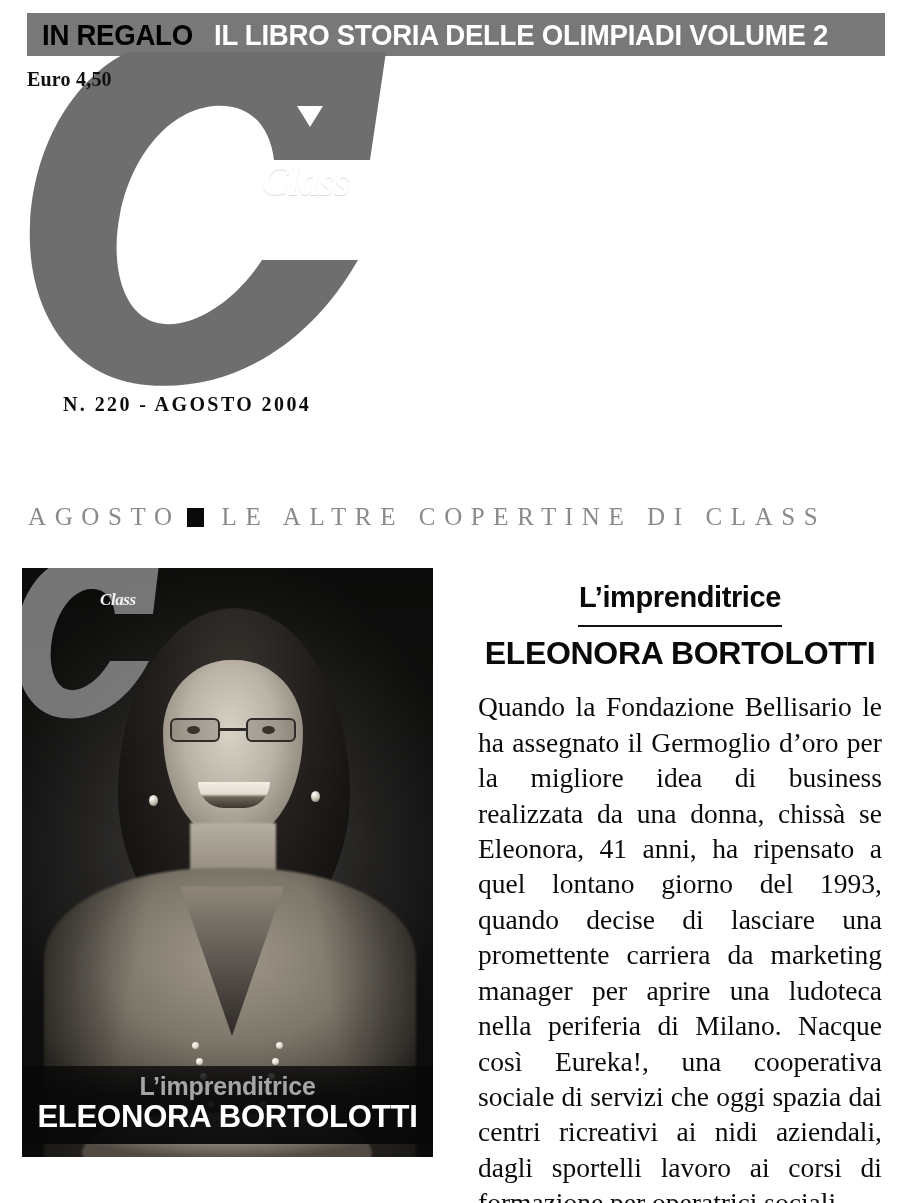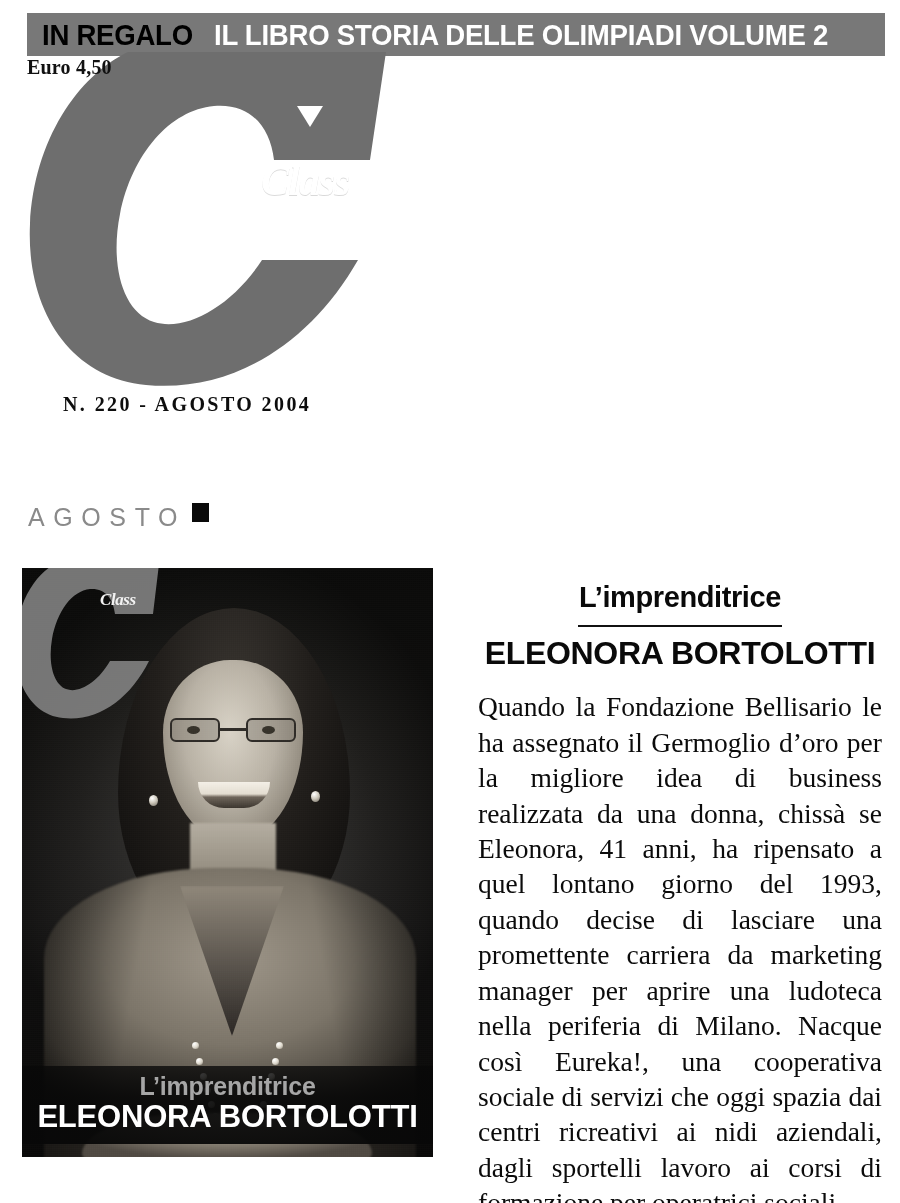--- a/index.html
+++ b/index.html
@@ -49,21 +49,21 @@
     transform: scaleX(0.92);
     transform-origin: left center;
     white-space: nowrap;
     margin-left: 8px;
   }
 
   
   .price {
     position: absolute;
     left: 27px;
-    top: 56px;
+    top: 68px;
     font-family: "Liberation Serif", serif;
     font-weight: bold;
     font-size: 20px;
     color: #111111;
     letter-spacing: 0.2px;
     z-index: 5;
   }
 
   
   .masthead {
@@ -115,23 +115,23 @@
     margin-left: 36px;
   }
 
   
   .section-header {
     position: absolute;
     left: 28px;
     top: 503px;
     width: 855px;
     display: flex;
-    align-items: flex-start;
+    align-items: center;
     color: #8a8a8a;
-    font-family: Liberation Sans, sans-serif;
+    font-family: Liberation Serif, serif;
     font-size: 25px;
     font-weight: normal;
     letter-spacing: 8.6px;
     white-space: nowrap;
   }
   .section-header .sq {
     display: inline-block;
     width: 17px;
     height: 19px;
     background: #0a0a0a;
@@ -405,20 +405,21 @@
   </svg>
   <div class="tri-marker"></div>
   <div class="class-word">Class</div>
 </div>
 
 <div class="issue-line">N. 220 - AGOSTO 2004</div>
 
 <div class="section-header">
   <span>AGOSTO</span>
   <span class="sq"></span>
+  <span>LE ALTRE COPERTINE DI CLASS</span>
 </div>
 
 <div class="cover">
   <div class="cover-photo">
     <div class="ph-hair"></div>
     <div class="ph-face"></div>
     <div class="ph-eye l"></div>
     <div class="ph-eye r"></div>
     <div class="ph-glasses">
       <i class="l"></i>

